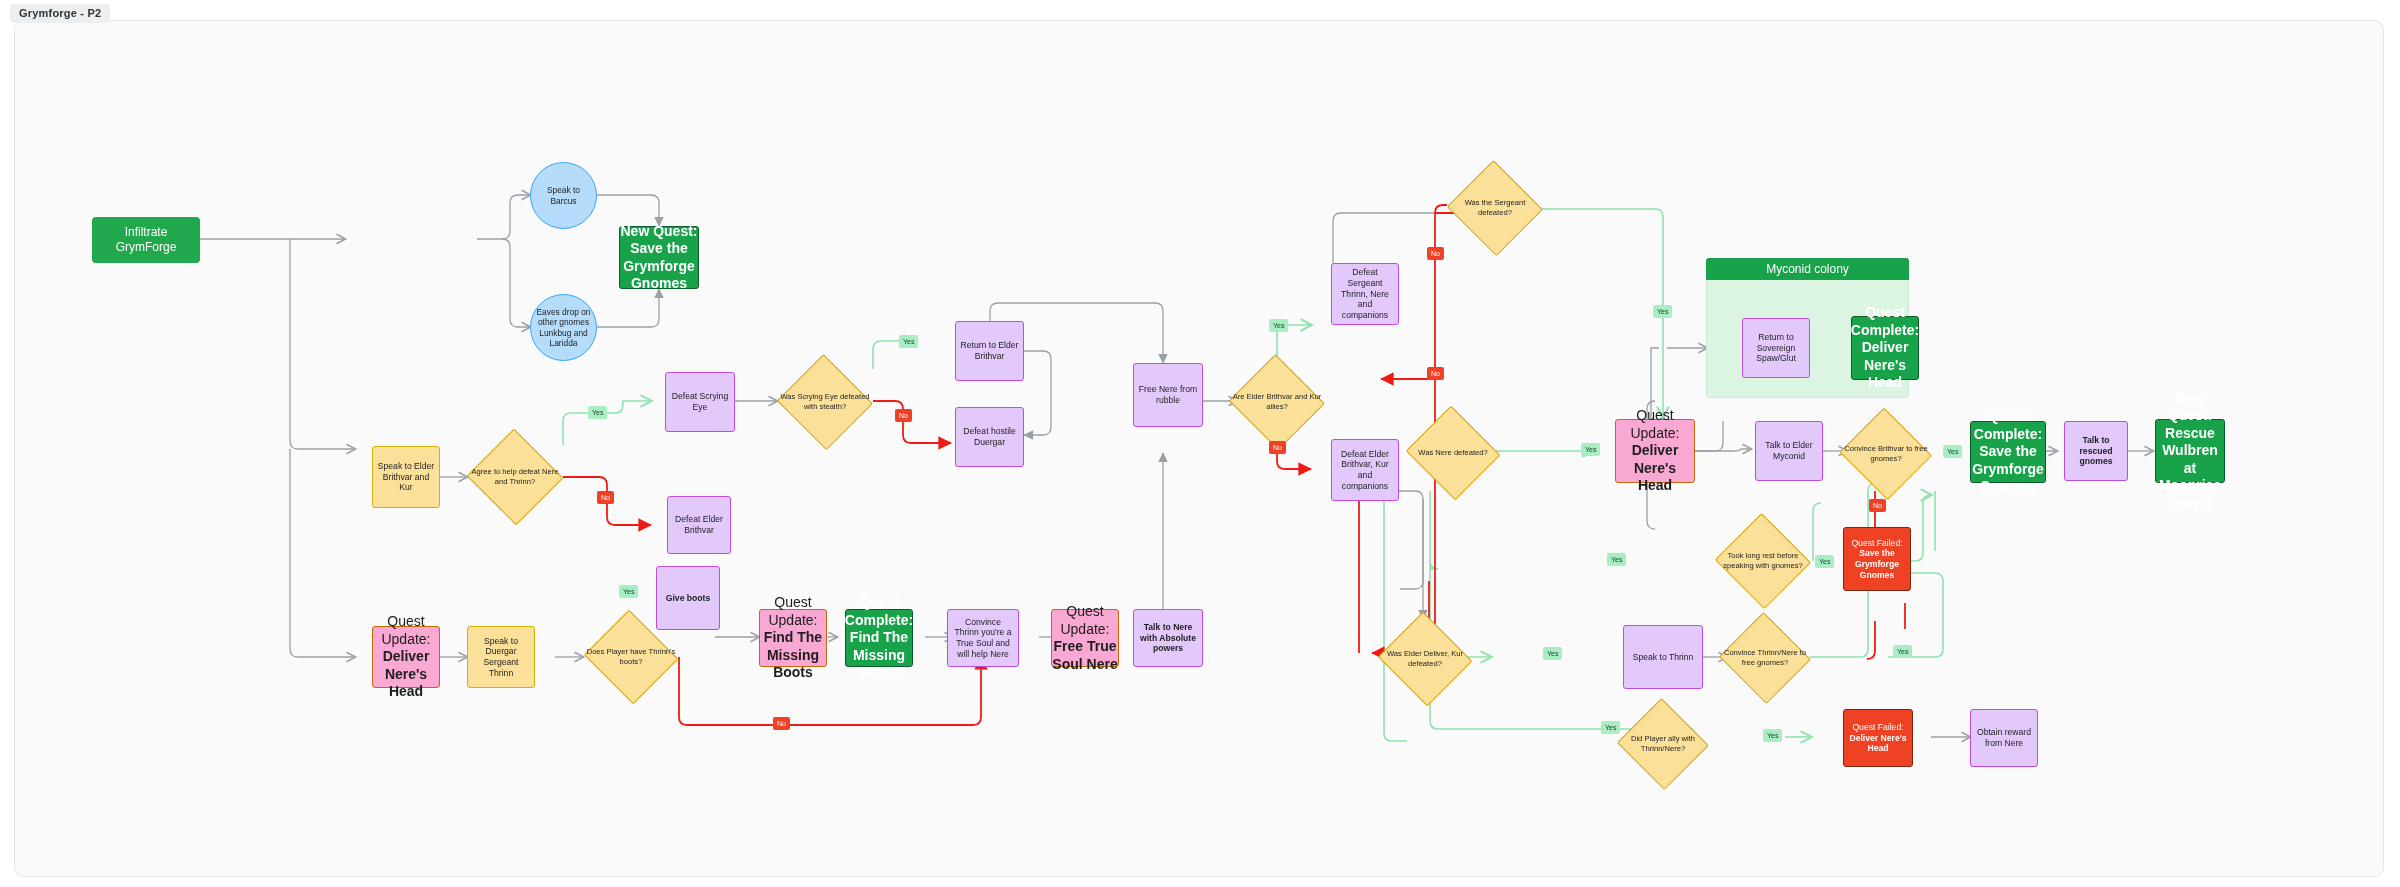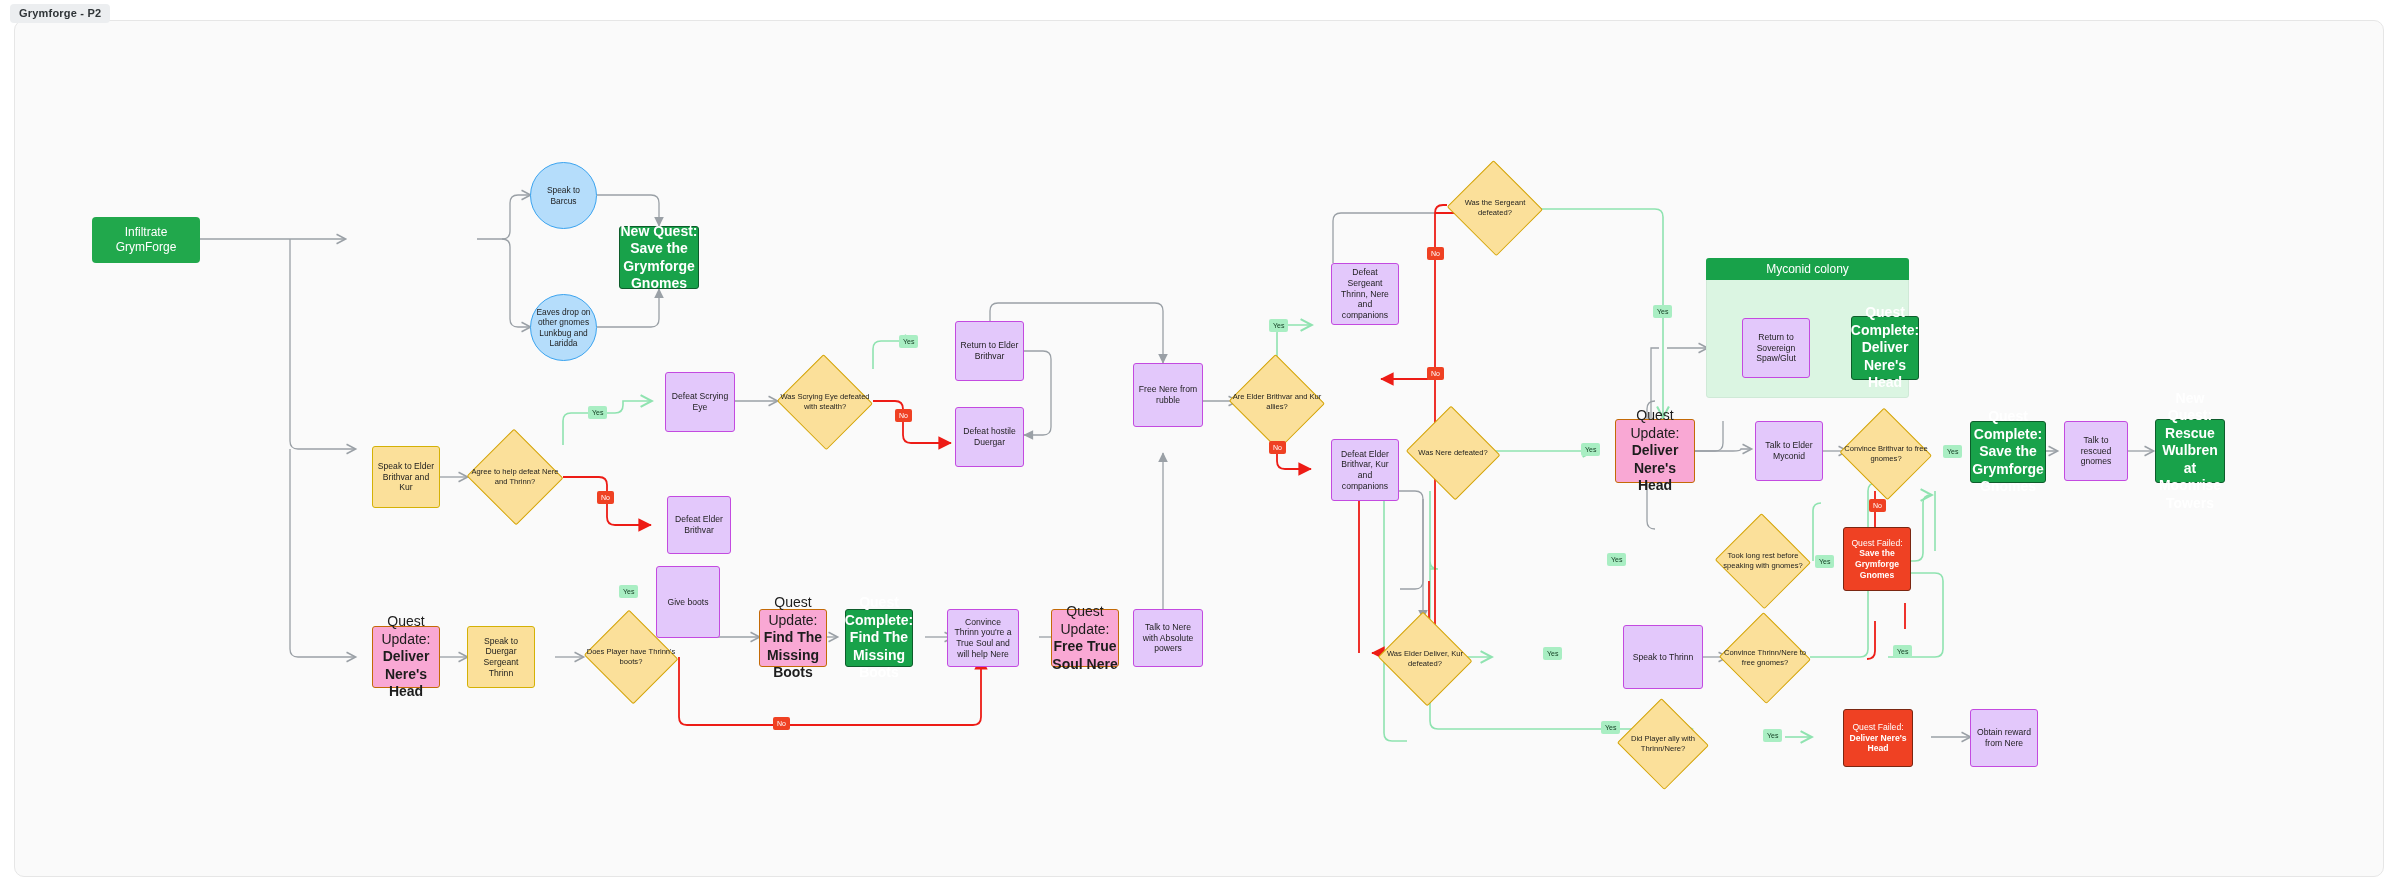--- a/index.html
+++ b/index.html
@@ -310,21 +310,21 @@
           <div class="dface"></div>
         </div>
       <div class="dtext">Convince Brithvar to free gnomes?</div>
     </div>
 
     <div class="node rect greenfill" style="left:1955px;top:400px;width:76px;height:62px;flex-direction:column;">
       <span class="l1">Quest Complete:</span>
       <span class="l2">Save the Grymforge Gnomes</span>
     </div>
 
-    <div class="node rect purple" style="left:2049px;top:400px;width:64px;height:60px;">
+    <div class="node rect purple" style="left:2049px;top:400px;width:64px;height:60px;font-weight:bold;">
       <span class="lbl">Talk to rescued gnomes</span>
     </div>
 
     <div class="node rect greenfill" style="left:2140px;top:398px;width:70px;height:64px;flex-direction:column;">
       <span class="l1">New Quest:</span>
       <span class="l2">Rescue Wulbren at Moonrise Towers</span>
     </div>
 
     <div class="node diamond" style="left:1700px;top:495px;width:96px;height:90px;">
       <div class="dwrap">
@@ -381,21 +381,21 @@
       <span class="lbl">Speak to Duergar Sergeant Thrinn</span>
     </div>
 
     <div class="node diamond" style="left:568px;top:592px;width:96px;height:88px;">
       <div class="dwrap">
           <div class="dface"></div>
         </div>
       <div class="dtext">Does Player have Thrinn's boots?</div>
     </div>
 
-    <div class="node rect purple" style="left:641px;top:545px;width:64px;height:72px;">
+    <div class="node rect purple" style="left:641px;top:545px;width:64px;height:64px;font-weight:bold;">
       <span class="lbl">Give boots</span>
     </div>
 
     <div class="node rect orangefill" style="left:744px;top:588px;width:68px;height:58px;flex-direction:column;">
       <span class="l1">Quest Update:</span>
       <span class="l2">Find The Missing Boots</span>
     </div>
 
     <div class="node rect greenfill" style="left:830px;top:588px;width:68px;height:58px;flex-direction:column;">
       <span class="l1">Quest Complete:</span>
@@ -404,21 +404,21 @@
 
     <div class="node rect purple" style="left:932px;top:588px;width:72px;height:58px;">
       <span class="lbl">Convince Thrinn you're a True Soul and will help Nere</span>
     </div>
 
     <div class="node rect orangefill" style="left:1036px;top:588px;width:68px;height:58px;flex-direction:column;">
       <span class="l1">Quest Update:</span>
       <span class="l2">Free True Soul Nere</span>
     </div>
 
-    <div class="node rect purple" style="left:1118px;top:588px;width:70px;height:58px;">
+    <div class="node rect purple" style="left:1118px;top:588px;width:70px;height:58px;font-weight:bold;">
       <span class="lbl">Talk to Nere with Absolute powers</span>
     </div>
 
     <div class="elabel yes" style="left:573px;top:385px;">Yes</div>
     <div class="elabel no" style="left:582px;top:470px;">No</div>
 
     <div class="elabel yes" style="left:884px;top:314px;">Yes</div>
     <div class="elabel no" style="left:880px;top:388px;">No</div>
 
     <div class="elabel yes" style="left:604px;top:564px;">Yes</div>

